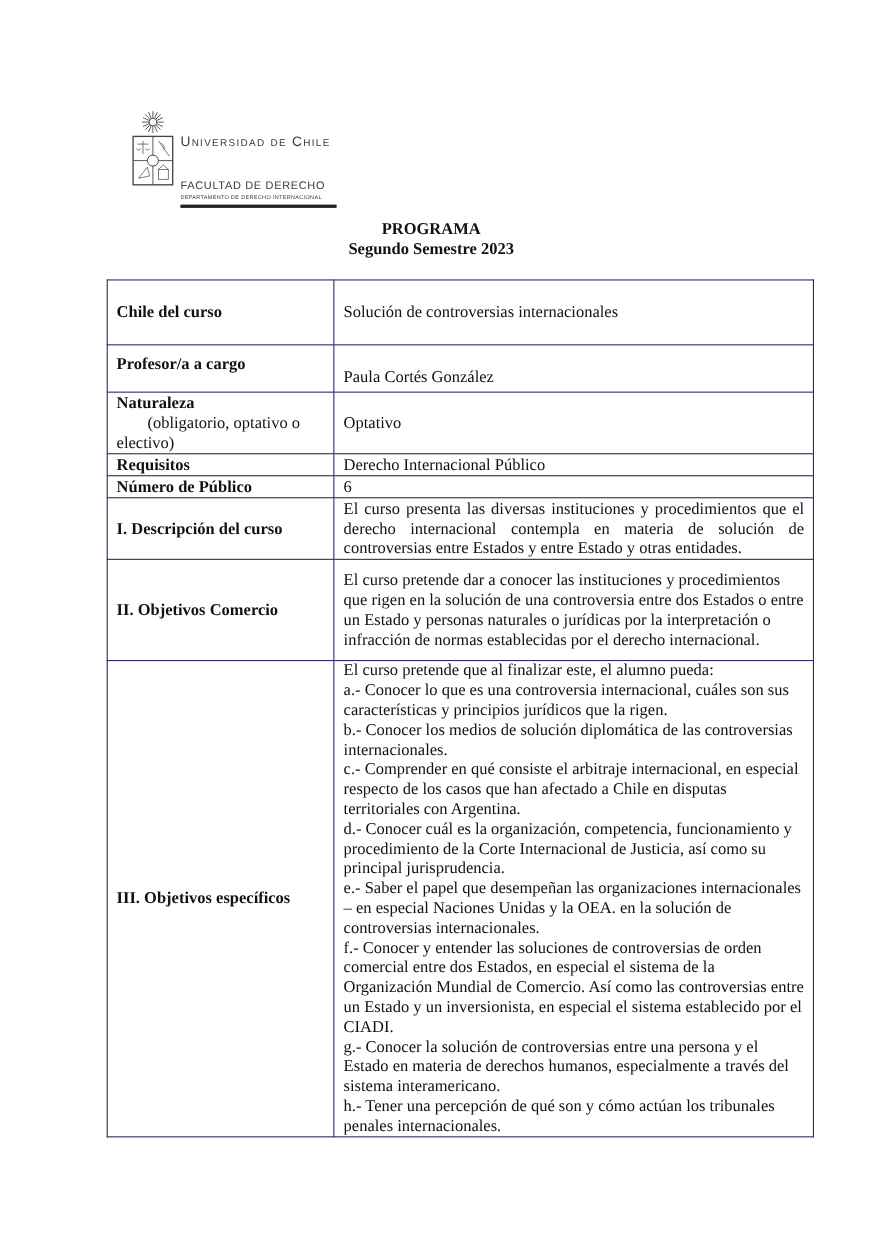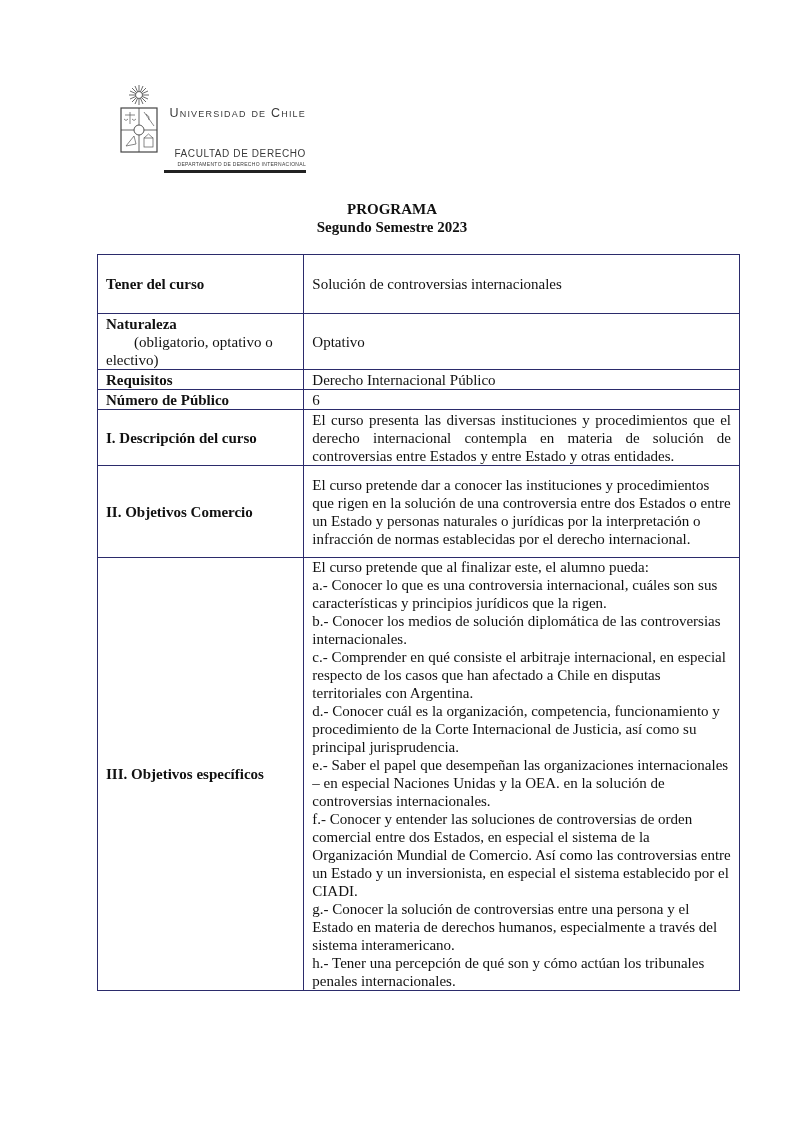--- a/index.html
+++ b/index.html
@@ -11,24 +11,23 @@
       width: 800px;
       height: 1132px;
       position: relative;
       font-family: "Liberation Serif", serif;
       color: #111111;
       overflow: hidden;
     }
     .logo {
       position: absolute;
       left: 116px;
-      top: 84px;
+      top: 100px;
       width: 200px;
       height: 70px;
-      text-align: right;
     }
     .logo-emblem {
       position: absolute;
       left: 0;
       top: 0;
       width: 46px;
       height: 70px;
     }
     .logo-text {
       position: absolute;
@@ -151,22 +150,30 @@
 </div>
 
 <div class="heading">
   <div>PROGRAMA</div>
   <div>Segundo Semestre 2023</div>
 </div>
 
 <table class="program">
   <tbody>
       <tr style="height:59px;">
-    <td class="label">Tener del curso</td>
+    <td class="label">Chile del curso</td>
     <td class="value">Solución de controversias internacionales</td>
+  </tr>
+  <tr style="height:43px;">
+    <td class="label" style="vertical-align:top;padding-top:8px;">
+      <span>Profesor/a a cargo</span>
+    </td>
+    <td class="value" style="vertical-align:bottom;padding-bottom:4px;">
+      <span>Paula Cortés González</span>
+    </td>
   </tr>
   <tr style="height:56px;">
     <td class="label">
       <span>Naturaleza</span><br>
       <span class="sub">(obligatorio, optativo o electivo)</span>
     </td>
     <td class="value">Optativo</td>
   </tr>
   <tr style="height:20px;">
     <td class="label">Requisitos</td>

